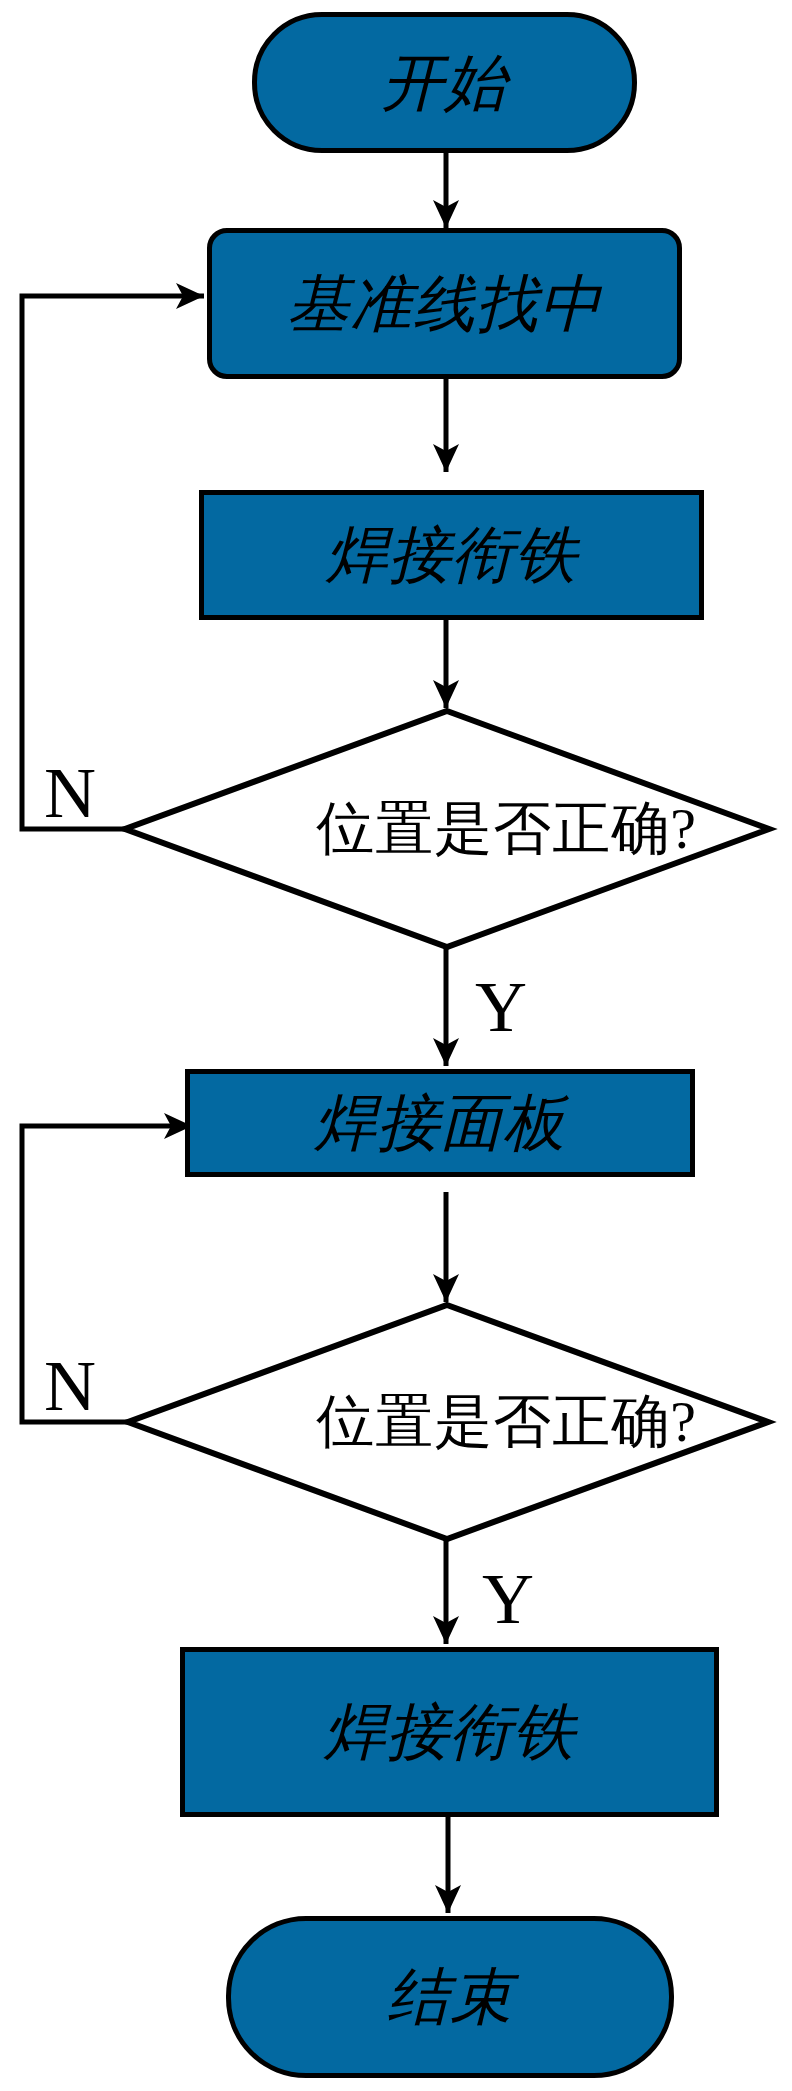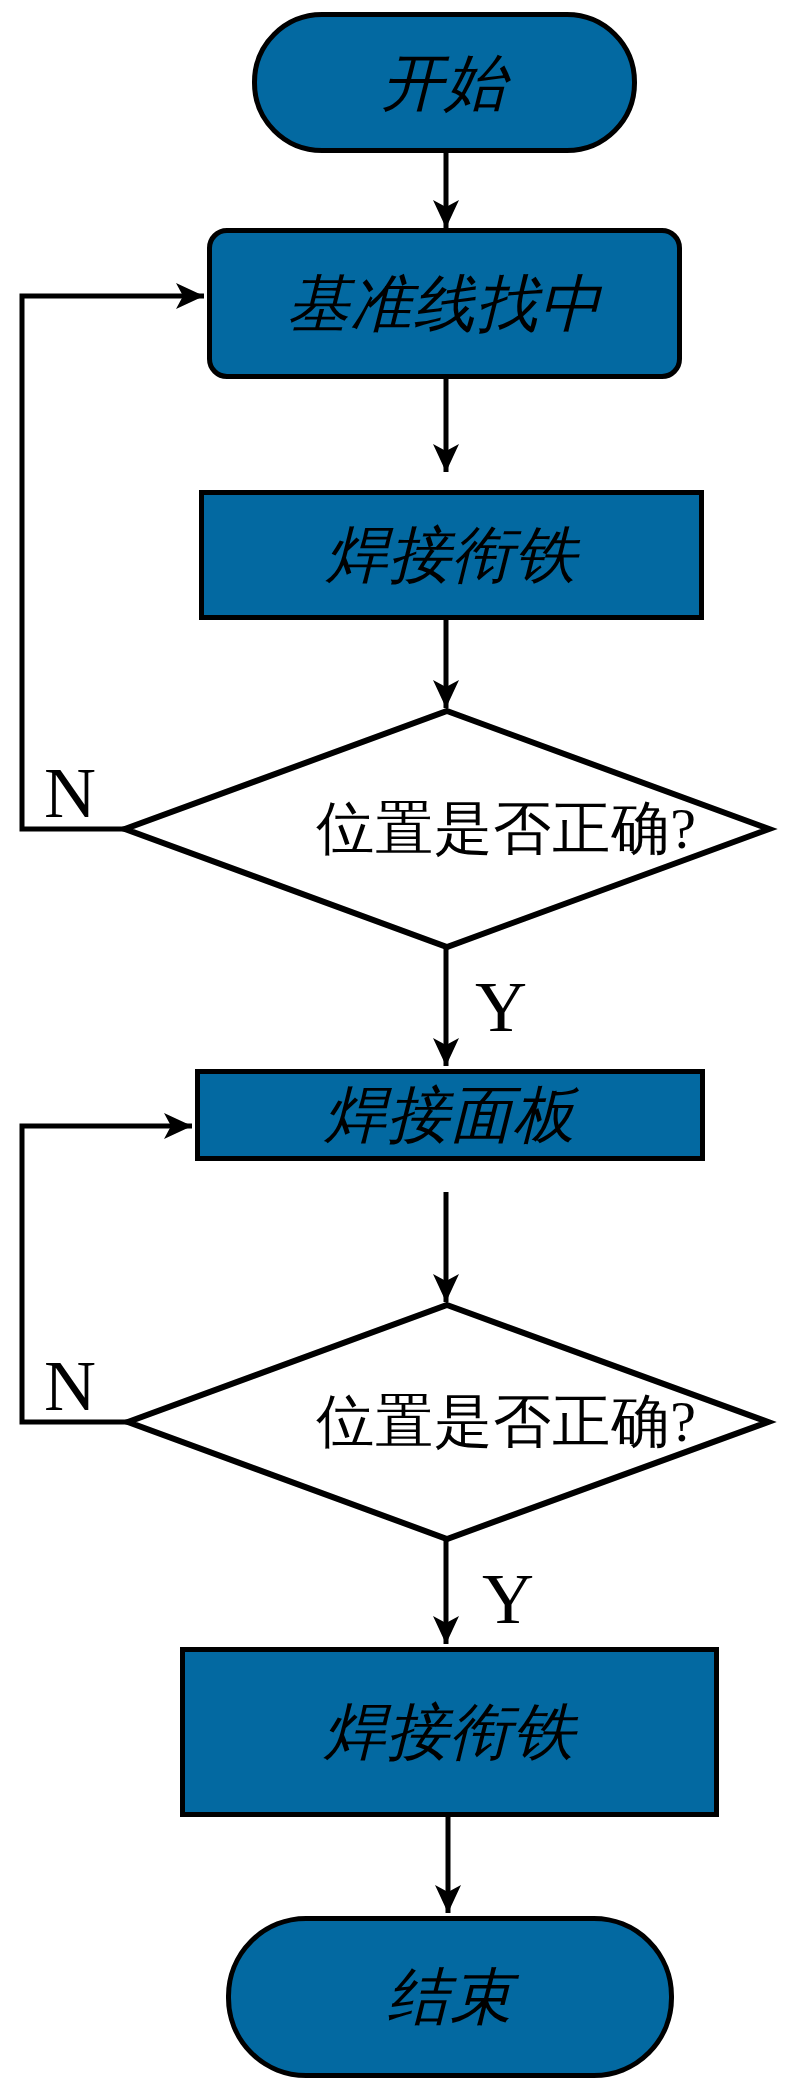--- a/index.html
+++ b/index.html
@@ -100,21 +100,21 @@
   </div>
 
   <div class="node process" style="left:199px; top:490px; width:505px; height:130px;">
     <span class="node-label">焊接衔铁</span>
   </div>
 
   <div class="decision-label" style="left:197px; top:797px; width:500px; height:64px;">
     <span class="node-label">位置是否正确?</span>
   </div>
 
-  <div class="node process" style="left:195px; top:1069px; width:510px; height:92px;justify-content:center;">
+  <div class="node process" style="left:185px; top:1069px; width:510px; height:108px;justify-content:center;">
     <span class="node-label">焊接面板</span>
   </div>
 
   <div class="decision-label" style="left:197px; top:1390px; width:500px; height:64px;">
     <span class="node-label">位置是否正确?</span>
   </div>
 
   <div class="node process" style="left:180px; top:1647px; width:539px; height:170px;">
     <span class="node-label">焊接衔铁</span>
   </div>

